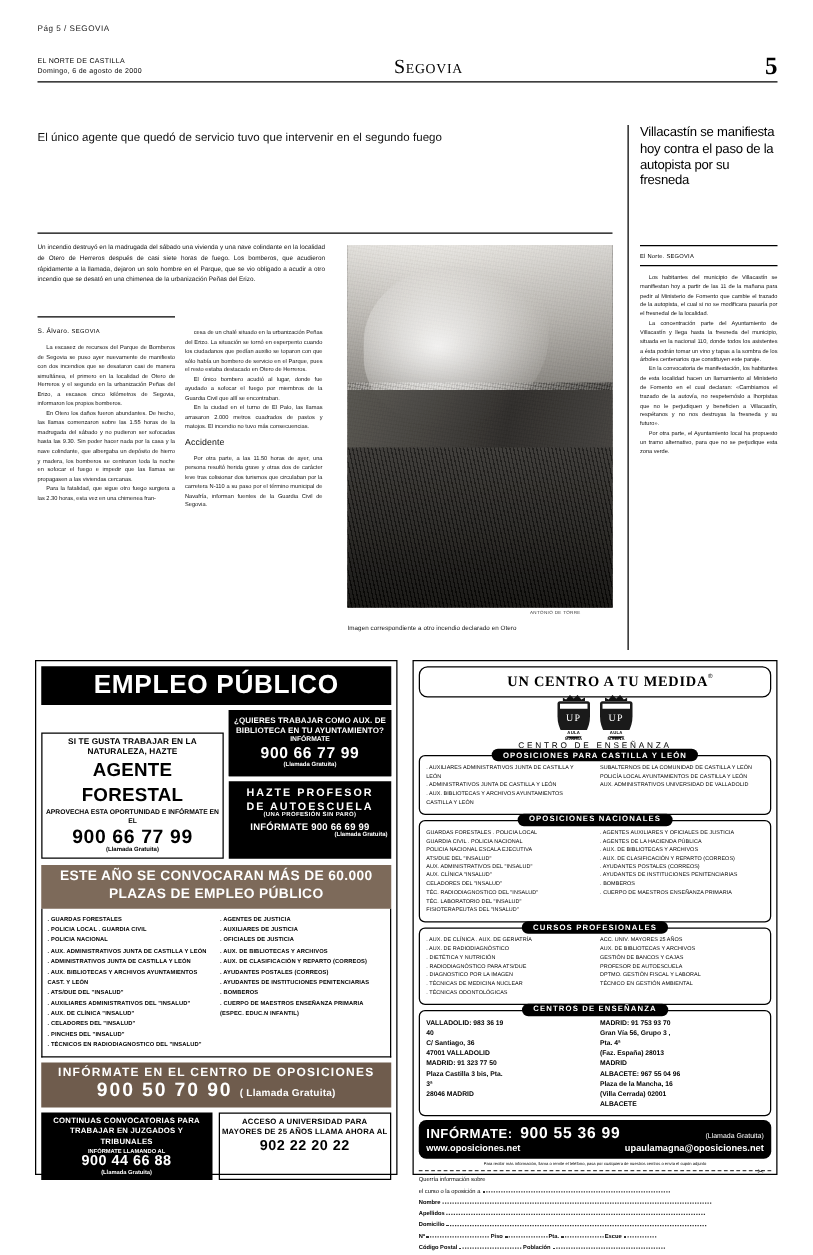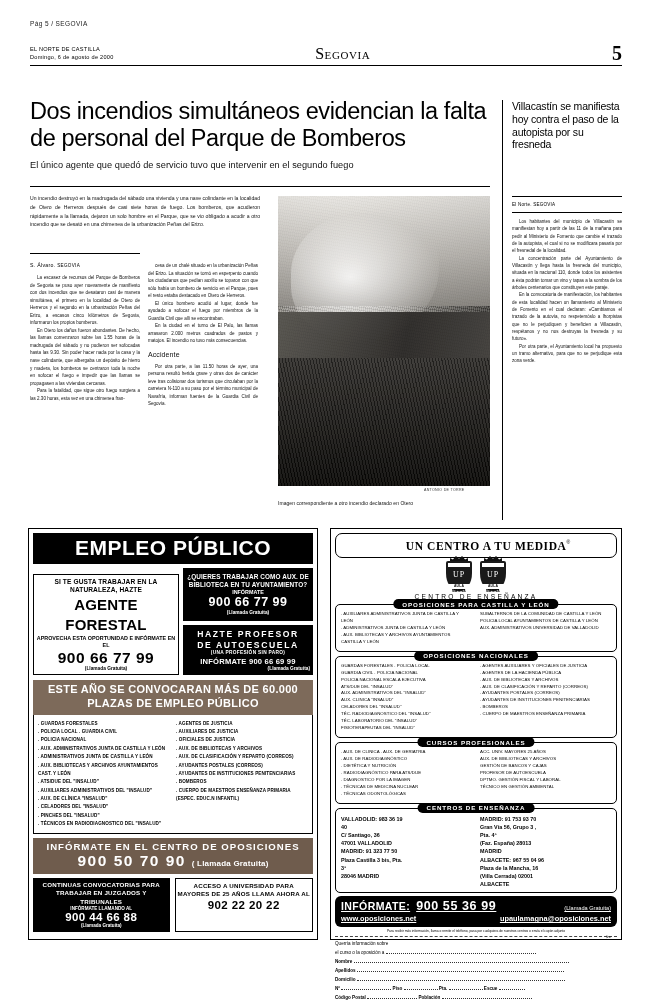--- a/index.html
+++ b/index.html
@@ -90,21 +90,21 @@
   .ep-left-box{width:147px;}
   .ep-right-col{width:131px;display:flex;flex-direction:column;gap:4px;}
   .ep-sm{font-size:6.6px;font-weight:700;line-height:1.25;letter-spacing:.1px;}
   .ep-big{font-size:15px;font-weight:700;line-height:1.1;margin:3px 0 2px;letter-spacing:.2px;}
   .ep-tiny{font-size:5.4px;font-weight:700;line-height:1.3;}
   .ep-phone{font-size:15.5px;font-weight:700;letter-spacing:.5px;line-height:1.1;}
   .ep-note{font-size:4.8px;font-weight:700;}
   .ep-inv{background:#000;color:#fff;padding:4px 3px 5px;}
   .ep-inv .ep-sm{font-size:6.4px;}
   .ep-inv .ep-phone{font-size:12.5px;}
-  .ep-prof{background:#000;color:#fff;padding:4px 3px 4px;text-align:center;}
+  .ep-prof{background:#000;color:#fff;padding:4px 3px 16px;text-align:center;}
   .ep-prof .t1{font-size:8.6px;font-weight:700;letter-spacing:1.6px;line-height:1.25;}
   .ep-prof .t2{font-size:4.8px;font-weight:700;letter-spacing:.3px;}
   .ep-prof .t3{font-size:7.6px;font-weight:700;margin-top:2px;letter-spacing:.2px;}
   .ep-prof .t4{font-size:4.8px;font-weight:700;text-align:right;}
 
   .ep-banner{margin-top:5px;background:#7d6a5a;color:#fff;text-align:center;
              font-size:11px;font-weight:700;line-height:1.25;padding:3px 2px 4px;letter-spacing:.3px;}
   .ep-lists{border:1.4px solid #000;border-top:none;display:flex;padding:5px 4px 5px;gap:6px;}
   .ep-lists ul{margin:0;padding:0;list-style:none;width:50%;}
   .ep-lists li{font-size:4.6px;font-weight:700;line-height:1.82;letter-spacing:.1px;}
@@ -142,21 +142,21 @@
   .am-label{position:absolute;left:50%;top:-6px;transform:translateX(-50%);background:#000;color:#fff;
             font-size:6.2px;font-weight:700;letter-spacing:.9px;padding:1.5px 9px;border-radius:7px;
             white-space:nowrap;}
   .am-cols{display:flex;gap:8px;}
   .am-cols ul{margin:0;padding:0;list-style:none;width:50%;}
   .am-cols li{font-size:4.35px;line-height:1.6;letter-spacing:.05px;}
   .am-cols li.dot::before{content:". ";}
   .am-cent{margin-top:4px;border:1.3px solid #000;border-radius:5px;padding:6px 5px 4px;position:relative;}
   .am-addr{display:flex;gap:8px;font-size:5.4px;line-height:1.52;font-weight:700;}
   .am-addr div{width:50%;}
-  .am-inf{margin-top:3px;background:#000;color:#fff;border-radius:6px;padding:3px 6px 4px;text-decoration:underline;}
+  .am-inf{margin-top:3px;background:#000;color:#fff;border-radius:6px;padding:3px 6px 4px;}
   .am-inf .r1{display:flex;align-items:baseline;gap:6px;}
   .am-inf .i1{font-size:10.5px;font-weight:700;letter-spacing:.4px;}
   .am-inf .i2{font-size:12.5px;font-weight:700;letter-spacing:.6px;}
   .am-inf .i3{font-size:5.6px;margin-left:auto;}
   .am-inf .r2{display:flex;justify-content:space-between;font-size:7.4px;font-weight:700;margin-top:1px;}
   .am-note{font-size:3.3px;text-align:center;line-height:1.45;margin-top:2px;}
   .am-coupon{margin-top:2px;border-top:1px dashed #444;padding-top:3px;position:relative;}
   .am-scissor{position:absolute;right:6px;top:-4px;font-size:6px;}
   .am-coupon .ln{font-size:4.6px;line-height:1.95;white-space:nowrap;overflow:hidden;}
   .am-coupon .ln b{font-weight:700;}
@@ -174,21 +174,20 @@
       <div>EL NORTE DE CASTILLA</div>
       <div>Domingo, 6 de agosto de 2000</div>
     </div>
     <div class="mast-center">Segovia</div>
     <div class="mast-page">5</div>
   </div>
 
   <div class="vrule"></div>
 
   <div class="headline">
-    <h1>Dos incendios simultáneos evidencian la falta de personal del Parque de Bomberos</h1>
     <div class="subhead">El único agente que quedó de servicio tuvo que intervenir en el segundo fuego</div>
   </div>
   <div class="hrule-main"></div>
 
   <div class="lead">Un incendio destruyó en la madrugada del sábado una vivienda y una nave colindante en la localidad de Otero de Herreros después de casi siete horas de fuego. Los bomberos, que acudieron rápidamente a la llamada, dejaron un solo hombre en el Parque, que se vio obligado a acudir a otro incendio que se desató en una chimenea de la urbanización Peñas del Erizo.</div>
   <div class="lead-rule"></div>
 
   <div class="byline">
     <span class="name">S. Álvaro.</span>
     <span class="city">SEGOVIA</span>

